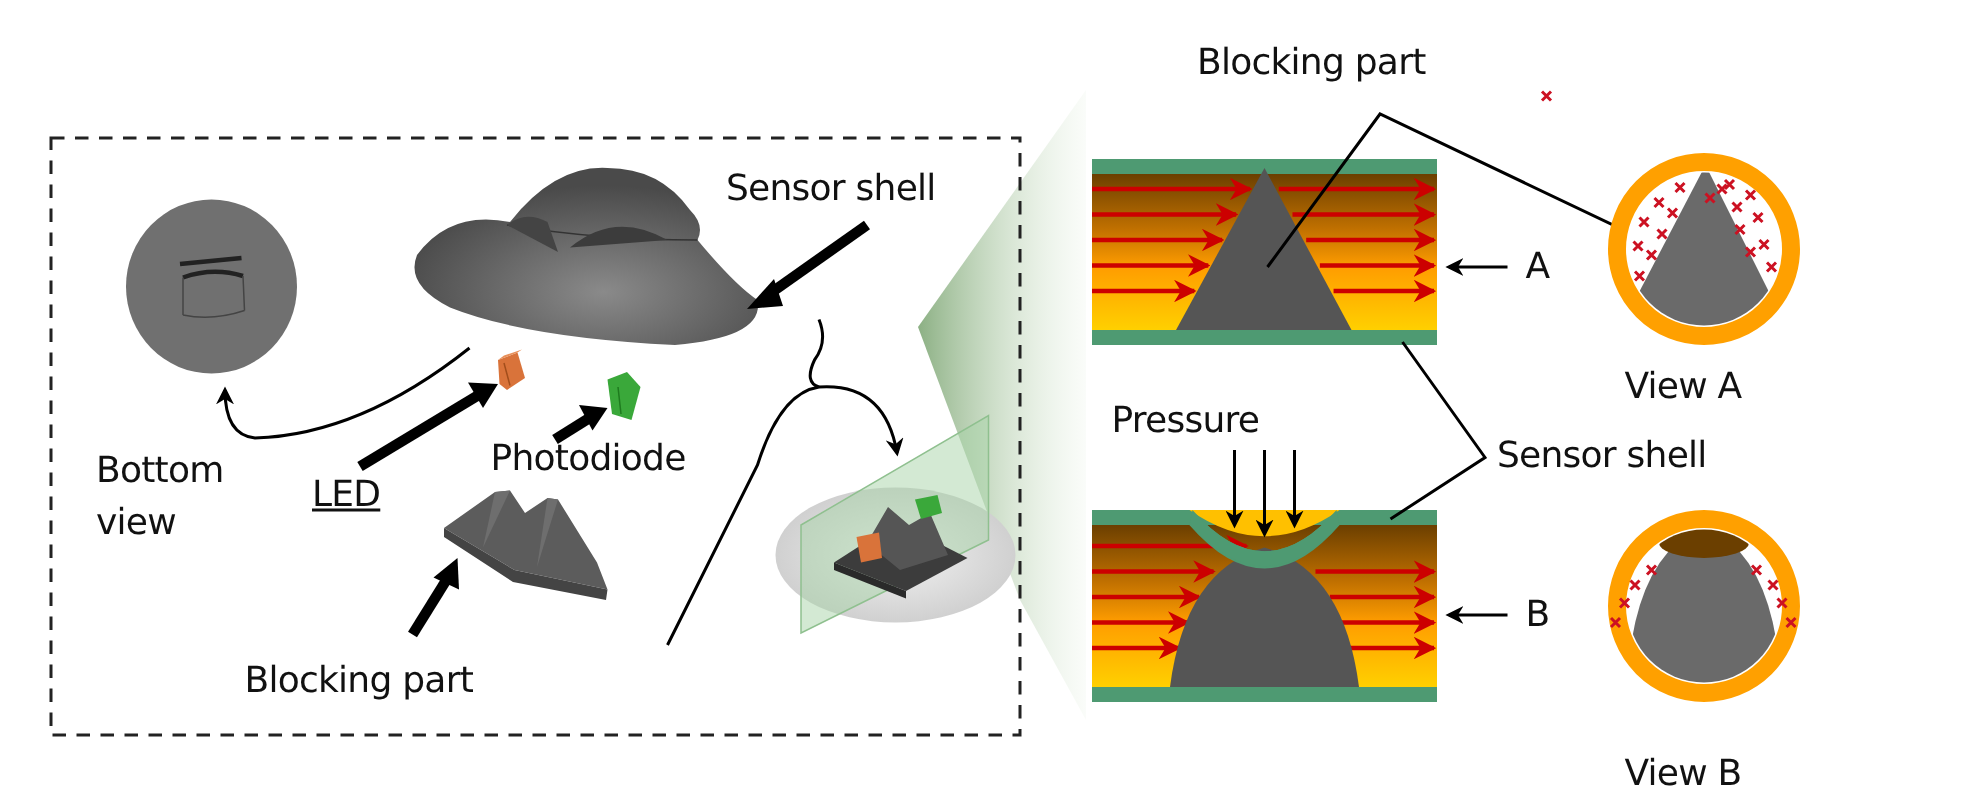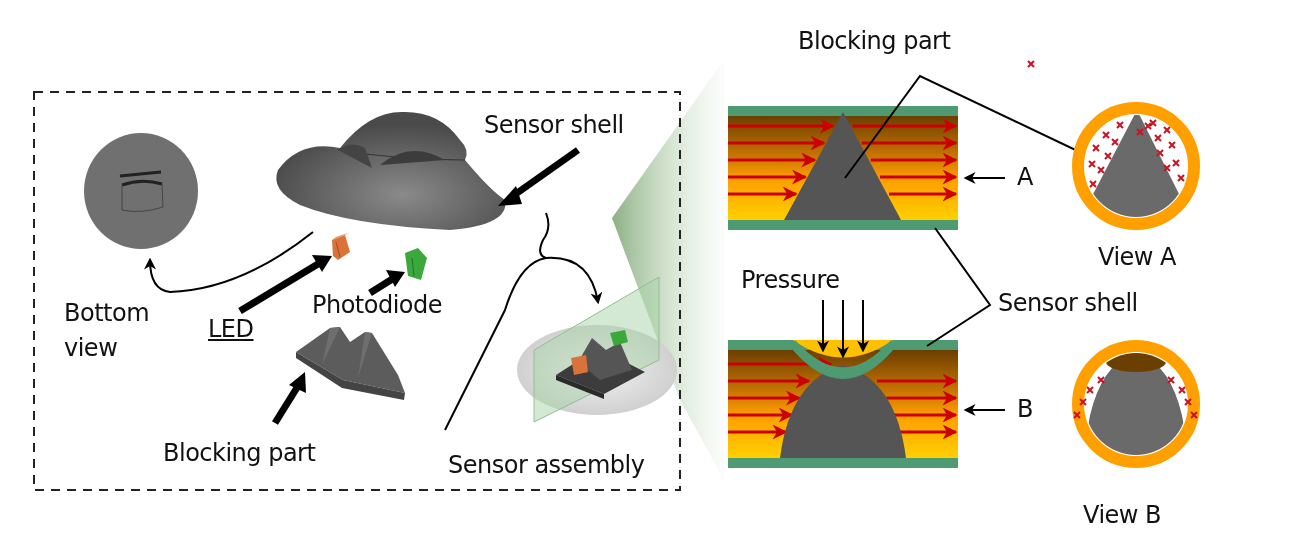--- a/index.html
+++ b/index.html
@@ -212,25 +212,24 @@
   <g id="legendMark">
         <path d="M1028,61 L1034,67 M1034,61 L1028,67" stroke="#cc1122" stroke-width="2"></path>
       </g>
 </svg>
 
   
   <div class="lbl" style="left:484px; top:112px;">Sensor shell</div>
   <div class="lbl" style="left:64px; top:300px;">Bottom</div>
   <div class="lbl" style="left:64px; top:335px;text-align:right;">view</div>
   <div class="lbl" style="left:208px; top:316px;text-decoration:underline;">LED</div>
-  <div class="lbl" style="left:312px; top:292px;text-align:center;">Photodiode</div>
+  <div class="lbl" style="left:327px; top:292px;text-align:center;">Photodiode</div>
   <div class="lbl" style="left:163px; top:440px;">Blocking part</div>
-  <div class="lbl" style="left:448px; top:452px;">Sensor assembly</div>
 
   <div class="lbl" style="left:798px; top:28px;">Blocking part</div>
   <div class="lbl" style="left:998px; top:290px;">Sensor shell</div>
   <div class="lbl" style="left:741px; top:267px;">Pressure</div>
   <div class="lbl" style="left:1017px; top:164px;">A</div>
   <div class="lbl" style="left:1017px; top:396px;">B</div>
 
-  <div class="lbl" style="left:1083px; top:244px;margin-left:15px;">View A</div>
+  <div class="lbl" style="left:1083px; top:244px;">View A</div>
   <div class="lbl" style="left:1083px; top:476px;margin-top:26px;">View B</div>
 </div>
 
 </body></html>

